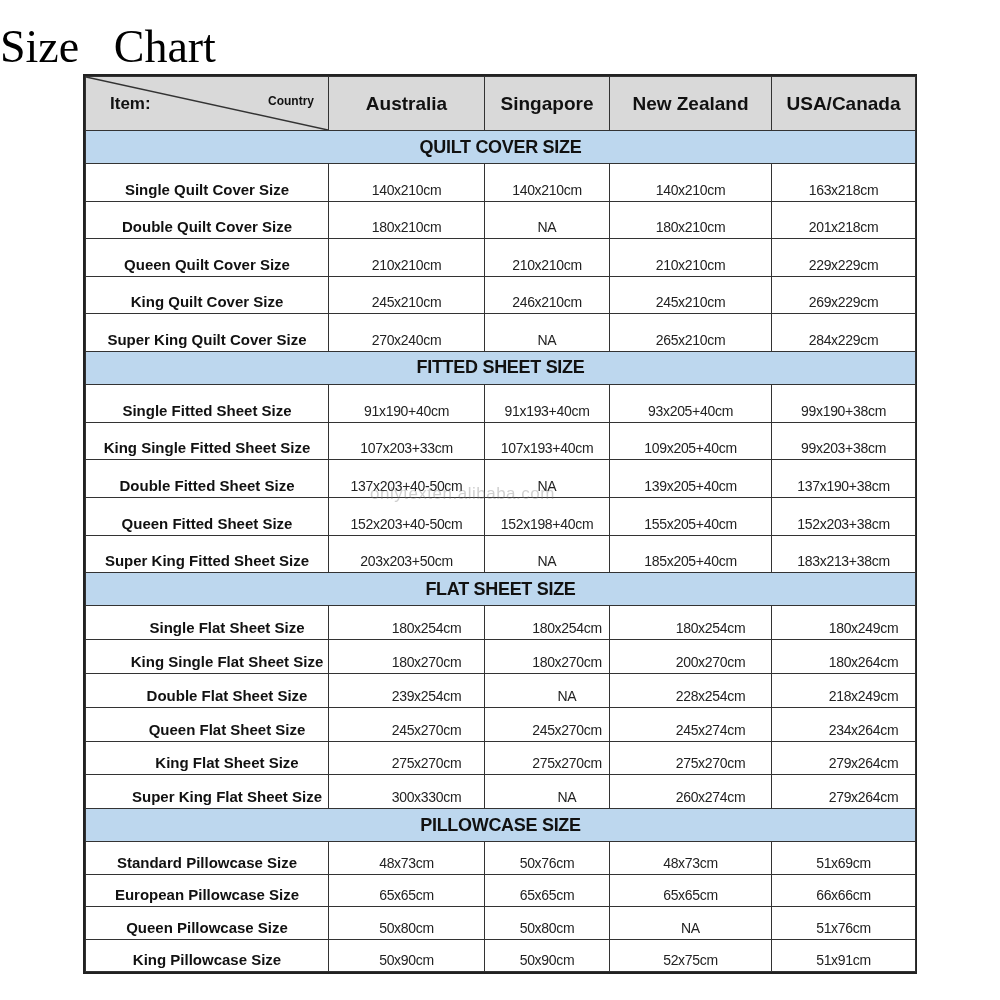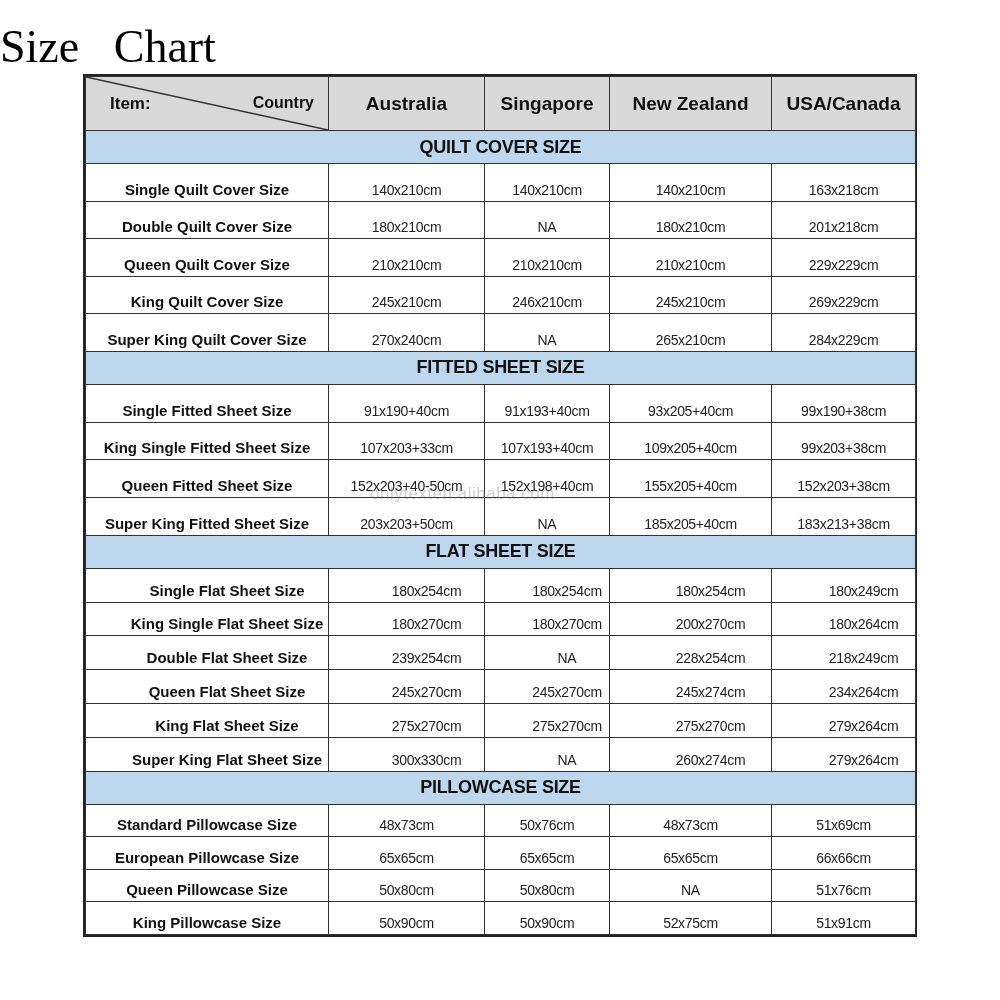--- a/index.html
+++ b/index.html
@@ -5,21 +5,21 @@
   html, body { margin:0; padding:0; background:#ffffff; }
   body { width:1000px; height:1000px; position:relative; overflow:hidden; font-family:"Liberation Sans", sans-serif; color:#111; }
   .title { position:absolute; left:0; top:22px; width:1000px; text-align:left; font-family:"Liberation Serif", serif; font-size:46px; line-height:50px; color:#000; white-space:pre; }
   .chart { position:absolute; left:83px; top:74px; width:834px; border:2px solid #222; box-sizing:border-box; }
   table { border-collapse:collapse; width:100%; table-layout:fixed; }
   col.c0 { width:243px; } col.c1 { width:156px; } col.c2 { width:125px; } col.c3 { width:162px; } col.c4 { width:144px; }
   td, th { border:1.5px solid #333; padding:0; text-align:center; overflow:hidden; white-space:nowrap; }
   th { background:#d9d9d9; height:53px; font-size:19px; font-weight:bold; color:#111;margin-left:21px; }
   th.corner { position:relative; text-align:left; }
   th.corner .item { position:absolute; left:24px; top:17px; font-size:17px; }
-  th.corner .country { position:absolute; right:14px; top:17px; font-size:16px; }
+  th.corner .country { position:absolute; right:14px; top:17px; font-size:12px; }
   th.corner svg { position:absolute; left:0; top:0; width:100%; height:100%; }
   tr.band td { background:#bdd7ee; height:32px; font-size:18px; font-weight:bold; color:#111; letter-spacing:-0.3px; }
   td.item-name { font-weight:bold; font-size:15px; color:#111; vertical-align:bottom; padding-bottom:3px; }
   td.val { font-size:14px; color:#222; vertical-align:bottom; padding-bottom:3px; letter-spacing:-0.3px; }
   tr.q td.item-name, tr.q td.val { height:33.6px; }
   tr.f td.item-name, tr.f td.val { height:33.7px; }
   tr.fl td.item-name, tr.fl td.val { height:29.8px;padding-left:40px; }
   tr.p td.item-name, tr.p td.val { height:28.5px; }
   .watermark { position:absolute; left:370px; top:484px; font-size:17px; color:rgba(120,120,120,0.35); letter-spacing:0.5px; pointer-events:none; }
 </style>
@@ -102,20 +102,27 @@
           <td class="val">99x190+38cm</td>
         </tr>
         <tr class="f">
           <td class="item-name">King Single Fitted Sheet Size</td>
           <td class="val">107x203+33cm</td>
           <td class="val">107x193+40cm</td>
           <td class="val">109x205+40cm</td>
           <td class="val">99x203+38cm</td>
         </tr>
         <tr class="f">
+          <td class="item-name">Double Fitted Sheet Size</td>
+          <td class="val">137x203+40-50cm</td>
+          <td class="val">NA</td>
+          <td class="val">139x205+40cm</td>
+          <td class="val">137x190+38cm</td>
+        </tr>
+        <tr class="f">
           <td class="item-name">Queen Fitted Sheet Size</td>
           <td class="val">152x203+40-50cm</td>
           <td class="val">152x198+40cm</td>
           <td class="val">155x205+40cm</td>
           <td class="val">152x203+38cm</td>
         </tr>
         <tr class="f">
           <td class="item-name">Super King Fitted Sheet Size</td>
           <td class="val">203x203+50cm</td>
           <td class="val">NA</td>

